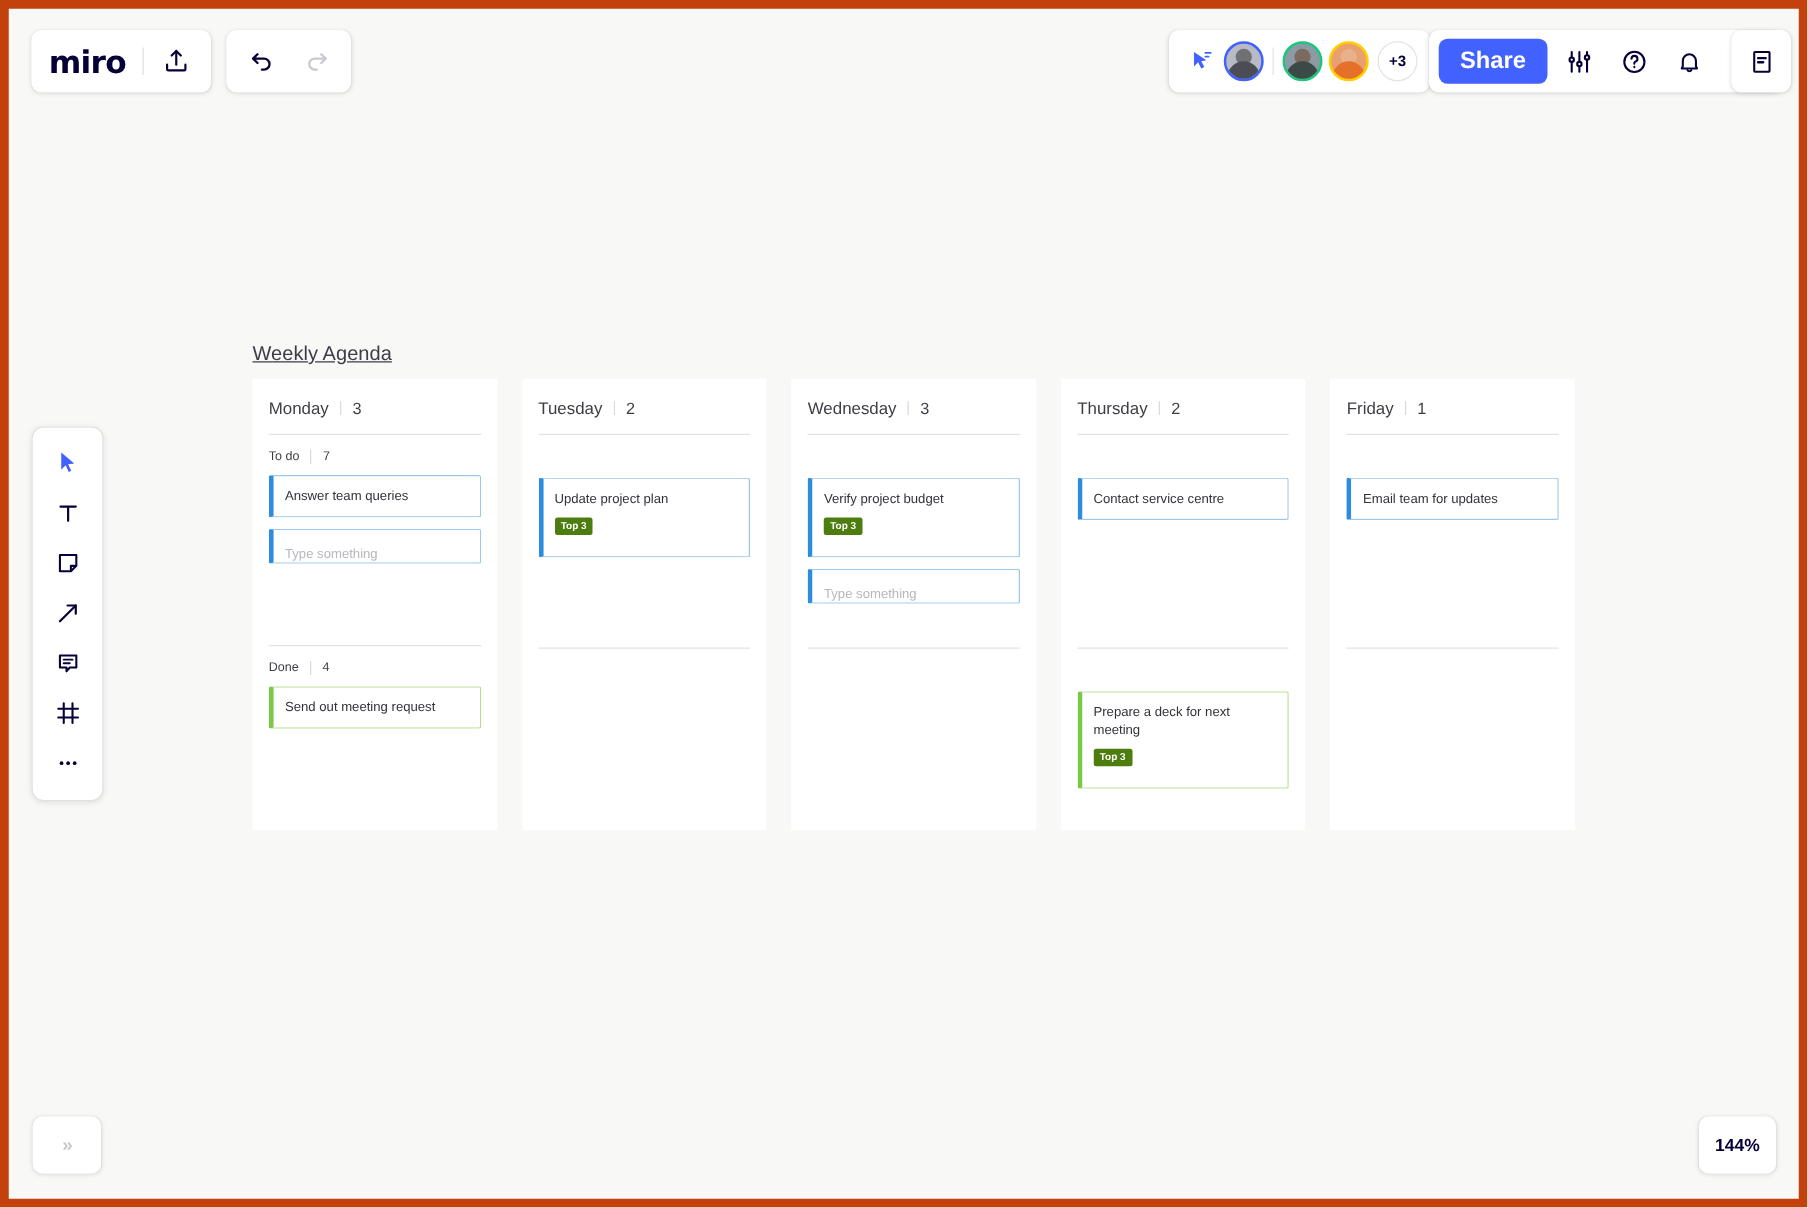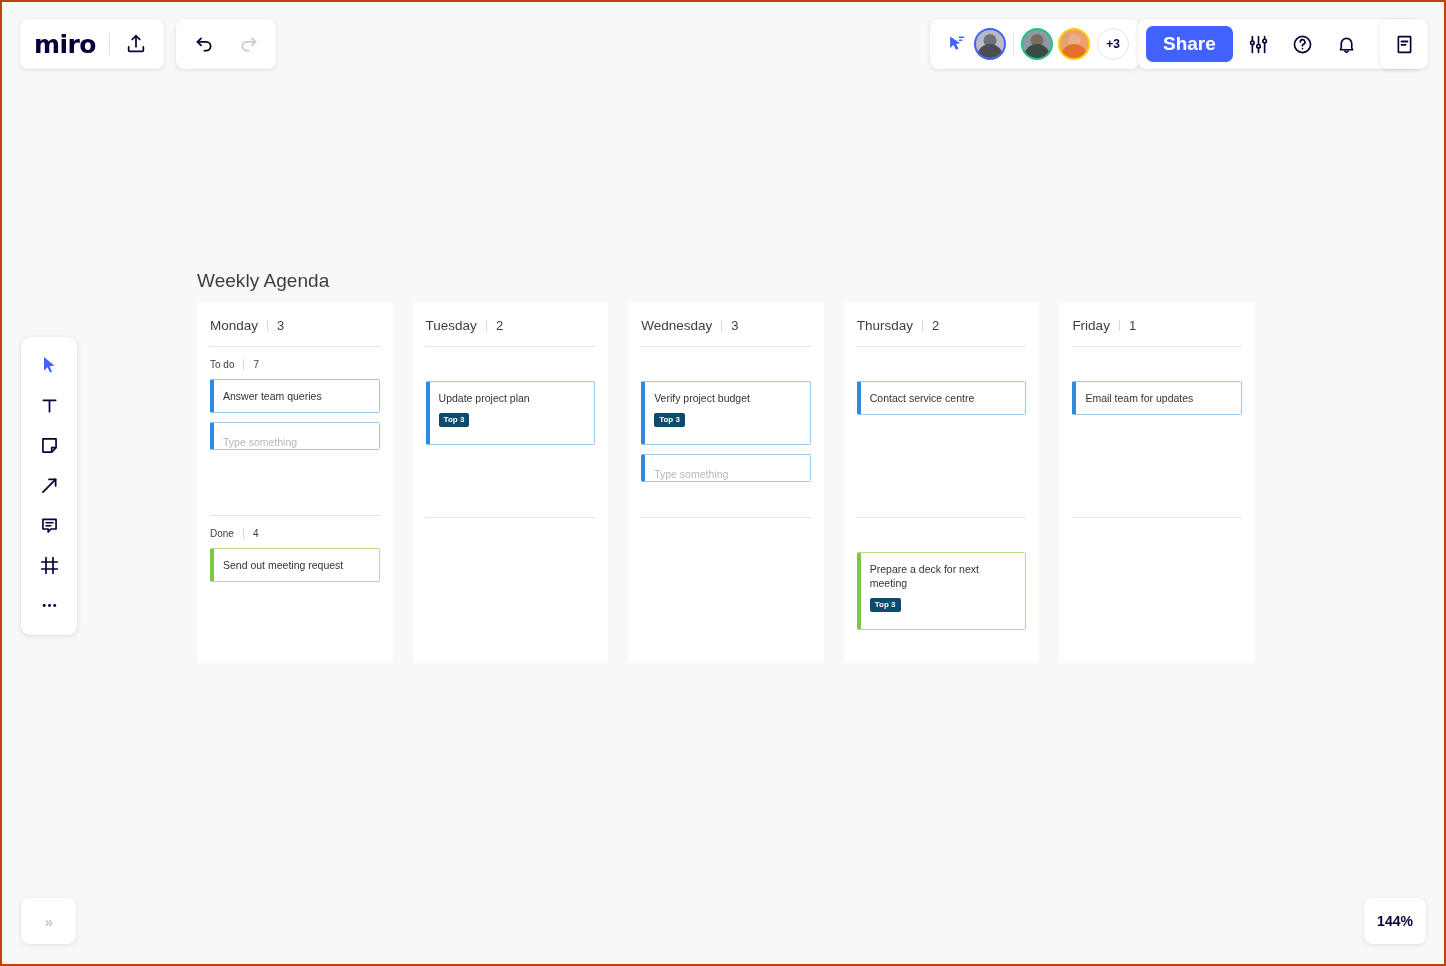--- a/index.html
+++ b/index.html
@@ -10,21 +10,21 @@
     overflow: hidden;
     font-family: "Liberation Sans", sans-serif;
     background: #ffffff;
   }
 
   #app {
     position: relative;
     width: 1446px;
     height: 966px;
     background: #f8f8f7;
-    border: 2px solid #c2410c;
+    border: 7px solid #c2410c;
     overflow: hidden;
   }
 
   
   .tl-group {
     position: absolute;
     top: 17px;
     display: flex;
     align-items: center;
     background: #ffffff;
@@ -205,24 +205,25 @@
   }
 
   
   #board-wrap {
     position: absolute;
     left: 195px;
     top: 268px;
     width: 1058px;
     }
   #board-title {
-    font-size: 19px;
+    font-size: 16px;
     color: #3d3d46;
     margin-bottom: 10px;
     letter-spacing: 0.05px;
+    text-decoration: underline;
   }
   #columns {
     display: flex;
     gap: 20px;
   }
   .col {
     width: 209px;
     background: #ffffff;
     min-height: 361px;
     padding: 0 13px;
@@ -280,21 +281,21 @@
   }
   .card.green {
     border-color: #b6dd8f;
     border-left-color: #7ac943;
   }
   .card.tall { padding-bottom: 17px; }
   .card-text { display: block; }
   .badge {
     display: inline-block;
     margin-top: 8px;
-    background: #0c4a6e;
+    background: #4d7c0f;
     color: #ffffff;
     font-size: 8px;
     font-weight: 600;
     border-radius: 2px;
     padding: 3px 5px 3px 5px;
     line-height: 1;
   }
   .card.placeholder {
     color: #b6b6bd;
     padding-top: 12px;

